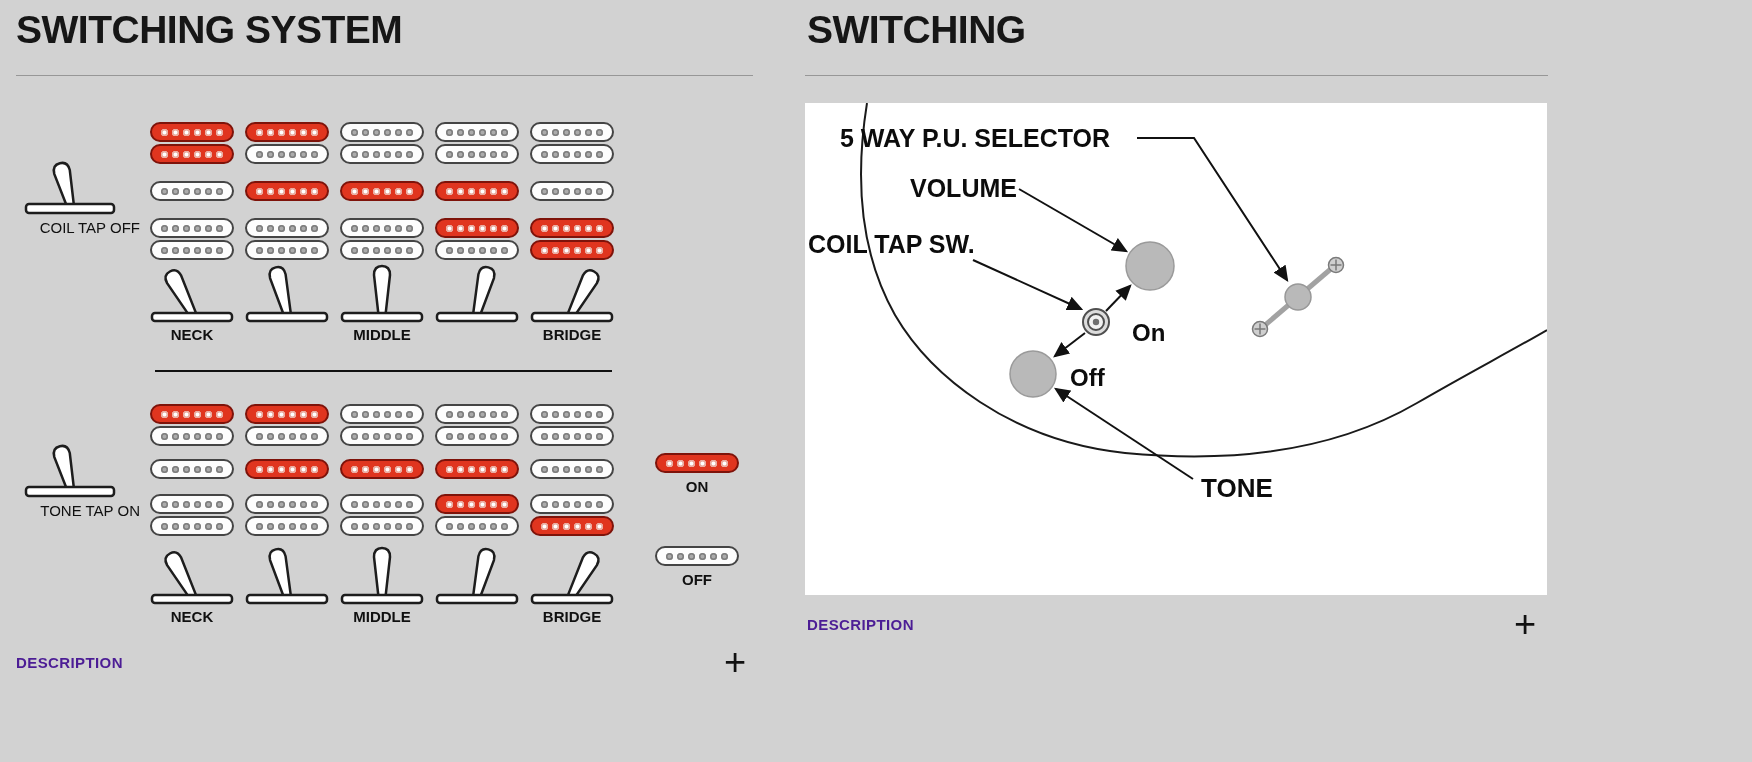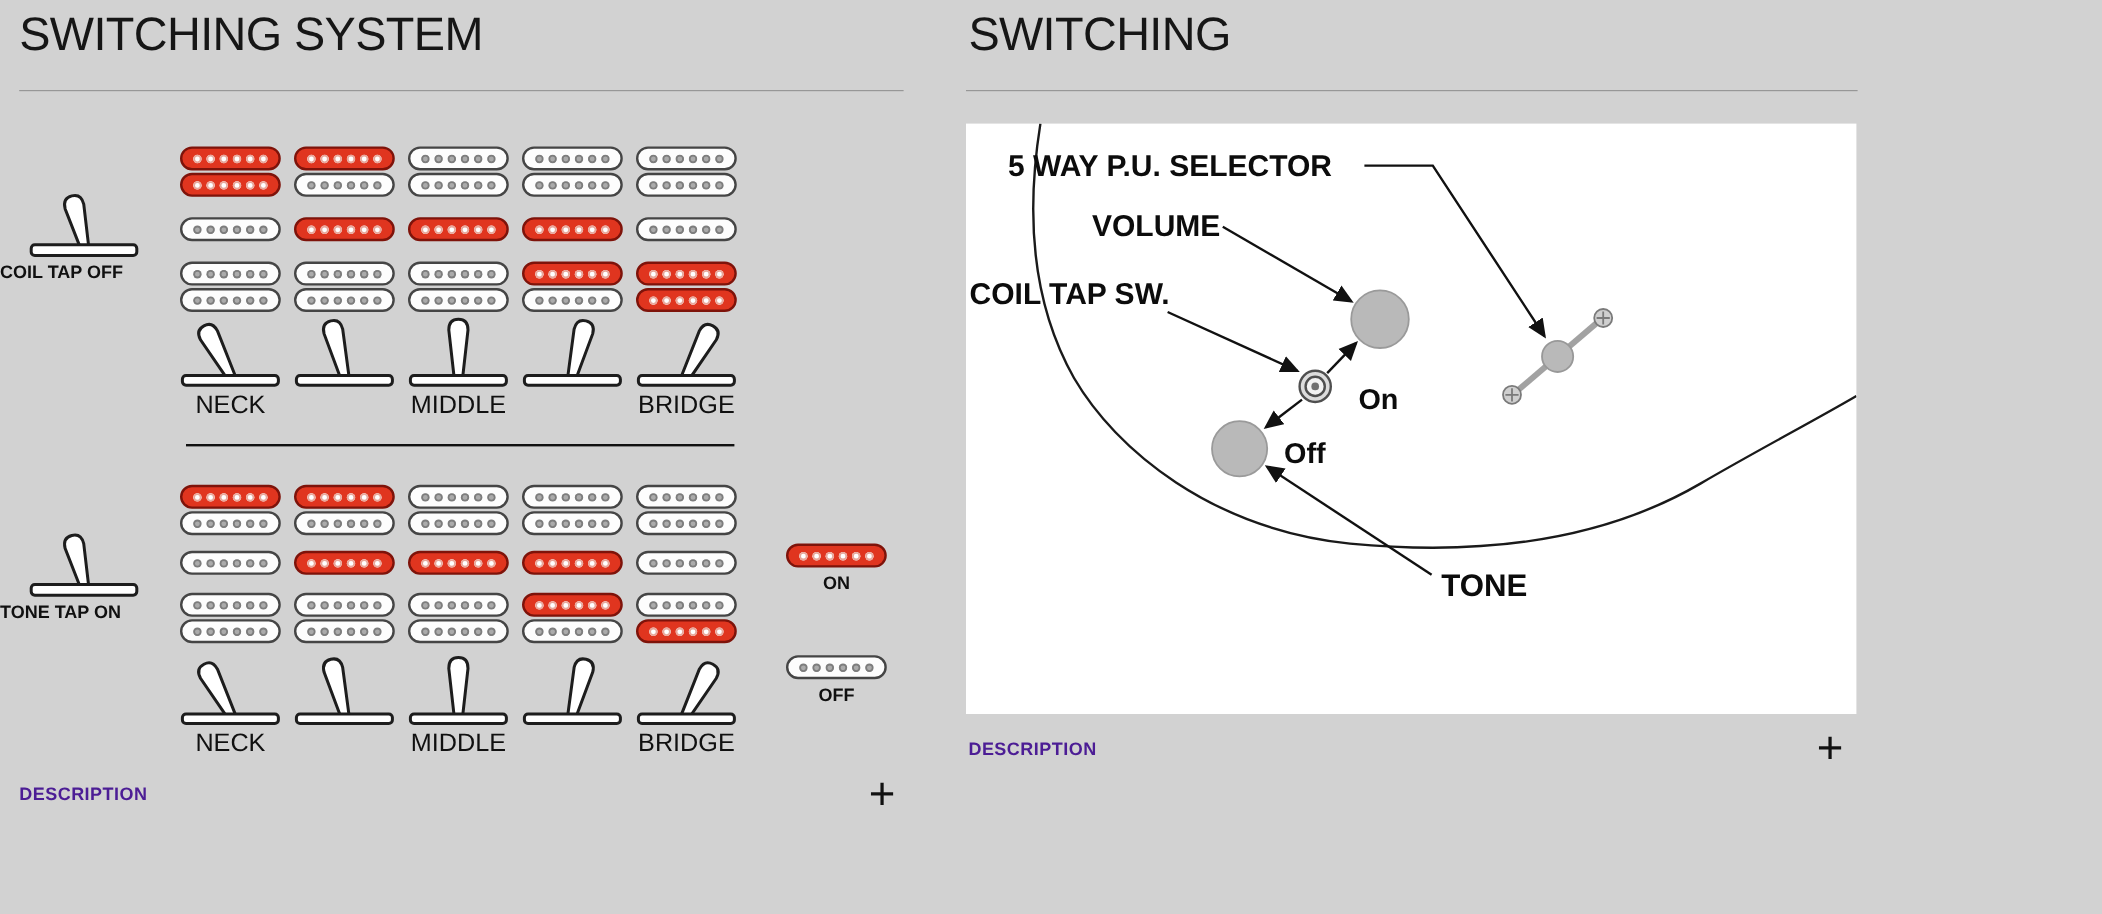--- a/index.html
+++ b/index.html
@@ -1,30 +1,30 @@
 <!DOCTYPE html>
 <html><head>
 <meta charset="utf-8">
 <style>
   html,body{margin:0;padding:0}
   body{width:1752px;height:762px;background:#d2d2d2;font-family:"Liberation Sans",sans-serif;position:relative;overflow:hidden}
-  .section-title{position:absolute;top:8px;margin:0;font-size:39px;font-weight:normal;color:#161616;letter-spacing:-0.5px;white-space:nowrap}
+  .section-title{position:absolute;top:8px;margin:0;font-size:39px;font-weight:bold;color:#161616;letter-spacing:-0.5px;white-space:nowrap}
   .rule{position:absolute;top:75px;height:1px;background:#979797}
   .desc-label{position:absolute;font-size:15px;font-weight:bold;color:#4c1d95;letter-spacing:0.4px}
   .plus-btn{position:absolute;background:none;border:none;font-size:38px;font-weight:normal;color:#111;cursor:pointer;line-height:1;font-family:inherit;padding:0}
   #matrix{position:absolute;left:0;top:0}
   .cell{position:absolute;display:flex;flex-direction:column;gap:2px}
   .pickup{width:84px;height:20px;border:2px solid #454545;border-radius:10px;background:#fdfdfd;display:flex;align-items:center;justify-content:space-evenly;padding:0 5px;box-sizing:border-box}
   .pickup .dot{width:7px;height:7px;border-radius:50%;background:#ababab;box-shadow:inset 0 0 0 1.5px #7d7d7d}
   .pickup.on{background:#e0351f;border-color:#7e130a}
   .pickup.on .dot{background:#fff;box-shadow:inset 0 0 0 1.5px #e8a79b}
   .group-divider{position:absolute;left:155px;top:370px;width:457px;height:2px;background:#111}
-  .poslabel{position:absolute;transform:translateX(-50%);font-size:21px;font-weight:normal;color:#101010;white-space:nowrap}
+  .poslabel{position:absolute;transform:translateX(-50%);font-size:15px;font-weight:bold;color:#101010;white-space:nowrap}
   .switch-icon{position:absolute}
-  .switch-icon-label{position:absolute;width:140px;text-align:left;font-size:15px;font-weight:bold;color:#101010;white-space:nowrap}
+  .switch-icon-label{position:absolute;width:140px;text-align:right;font-size:15px;font-weight:normal;color:#101010;white-space:nowrap}
   .legend-item{position:absolute;width:84px;display:flex;flex-direction:column;align-items:center;gap:5px}
   .legend-label{font-size:15px;font-weight:bold;color:#101010}
   .panel{position:absolute;left:805px;top:103px;width:742px;height:492px;background:#ffffff}
   .ctl-label{font-family:"Liberation Sans",sans-serif;font-weight:bold;font-size:25px;fill:#0c0c0c}
   .ctl-label.small{font-size:24px}
   .ctl-label.big{font-size:26px}
 </style>
 </head>
 <body>
 

